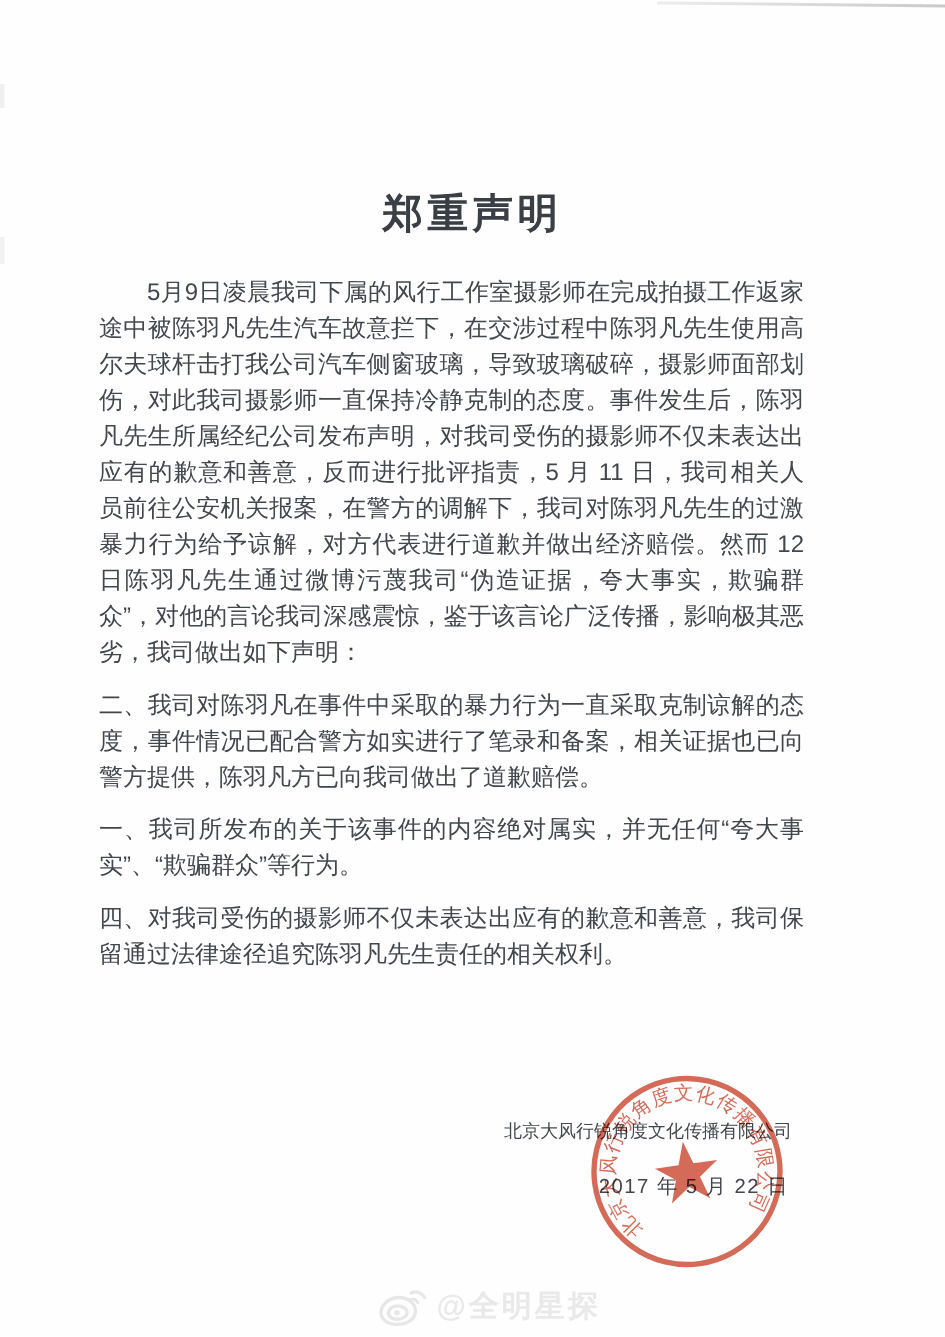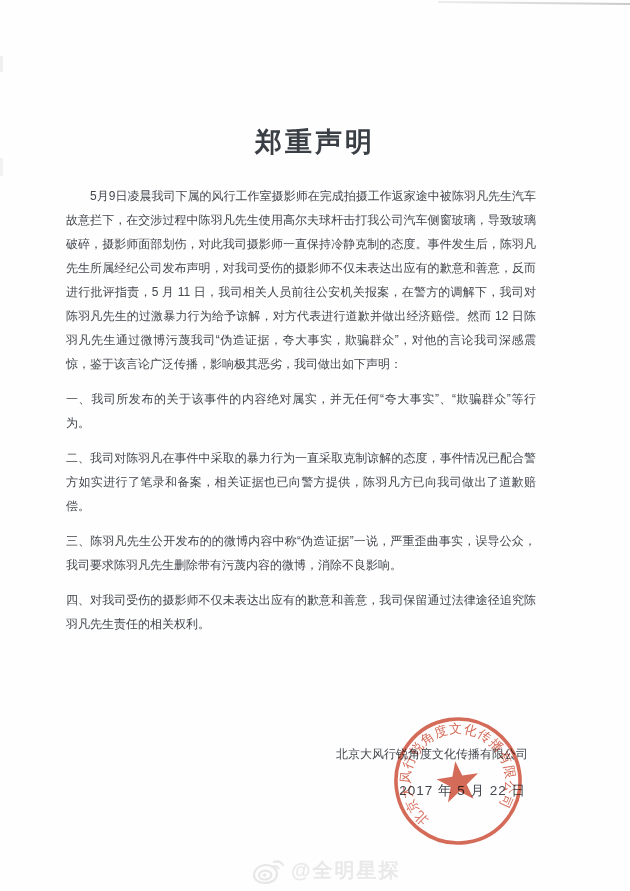--- a/index.html
+++ b/index.html
@@ -35,21 +35,21 @@
     font-size: 27px;
     font-weight: 600;
     letter-spacing: 3px;
     color: #3a3f45;
     margin: 0;
   }
   .doc-body {
     position: absolute;
     top: 184px; left: 66px;
     width: 470px;
-    font-size: 12px;
+    font-size: 16px;
     line-height: 24px;
     color: #42474d;
     text-align: justify;
   }
   .doc-body p { margin: 0 0 11px 0; }
   .doc-body p.indent { text-indent: 2em; }
   .signature-company {
     position: absolute;
     top: 746px; right: 102px;
     font-size: 12px;
@@ -92,23 +92,22 @@
 <div class="page">
 
   <div class="artifact-topline"></div>
   <div class="artifact-left1"></div>
   <div class="artifact-left2"></div>
 
   <h1 class="doc-title">郑重声明</h1>
 
   <div class="doc-body" id="doc-body">
       <p class="indent">5月9日凌晨我司下属的风行工作室摄影师在完成拍摄工作返家途中被陈羽凡先生汽车故意拦下，在交涉过程中陈羽凡先生使用高尔夫球杆击打我公司汽车侧窗玻璃，导致玻璃破碎，摄影师面部划伤，对此我司摄影师一直保持冷静克制的态度。事件发生后，陈羽凡先生所属经纪公司发布声明，对我司受伤的摄影师不仅未表达出应有的歉意和善意，反而进行批评指责，5 月 11 日，我司相关人员前往公安机关报案，在警方的调解下，我司对陈羽凡先生的过激暴力行为给予谅解，对方代表进行道歉并做出经济赔偿。然而 12 日陈羽凡先生通过微博污蔑我司“伪造证据，夸大事实，欺骗群众”，对他的言论我司深感震惊，鉴于该言论广泛传播，影响极其恶劣，我司做出如下声明：</p>
+      <p class="">二、我司对陈羽凡在事件中采取的暴力行为一直采取克制谅解的态度，事件情况已配合警方如实进行了笔录和备案，相关证据也已向警方提供，陈羽凡方已向我司做出了道歉赔偿。</p>
       <p class="">一、我司所发布的关于该事件的内容绝对属实，并无任何“夸大事实”、“欺骗群众”等行为。</p>
-      <p class="">二、我司对陈羽凡在事件中采取的暴力行为一直采取克制谅解的态度，事件情况已配合警方如实进行了笔录和备案，相关证据也已向警方提供，陈羽凡方已向我司做出了道歉赔偿。</p>
-      <p class="">三、陈羽凡先生公开发布的的微博内容中称“伪造证据”一说，严重歪曲事实，误导公众，我司要求陈羽凡先生删除带有污蔑内容的微博，消除不良影响。</p>
       <p class="">四、对我司受伤的摄影师不仅未表达出应有的歉意和善意，我司保留通过法律途径追究陈羽凡先生责任的相关权利。</p>
     </div>
 
   <div class="signature-company">北京大风行锐角度文化传播有限公司</div>
   <div class="signature-date">2017 年 5 月 22 日</div>
 
   <div class="seal">
     <svg width="132" height="132" viewBox="0 0 132 132">
       <circle class="seal-ring" cx="66" cy="66" r="62" fill="none" stroke="#cc4a33" stroke-width="3.6"></circle>
       <path id="sealArc" d="M 32.1 99.9 A 48 48 0 1 1 99.9 99.9" fill="none"></path>

